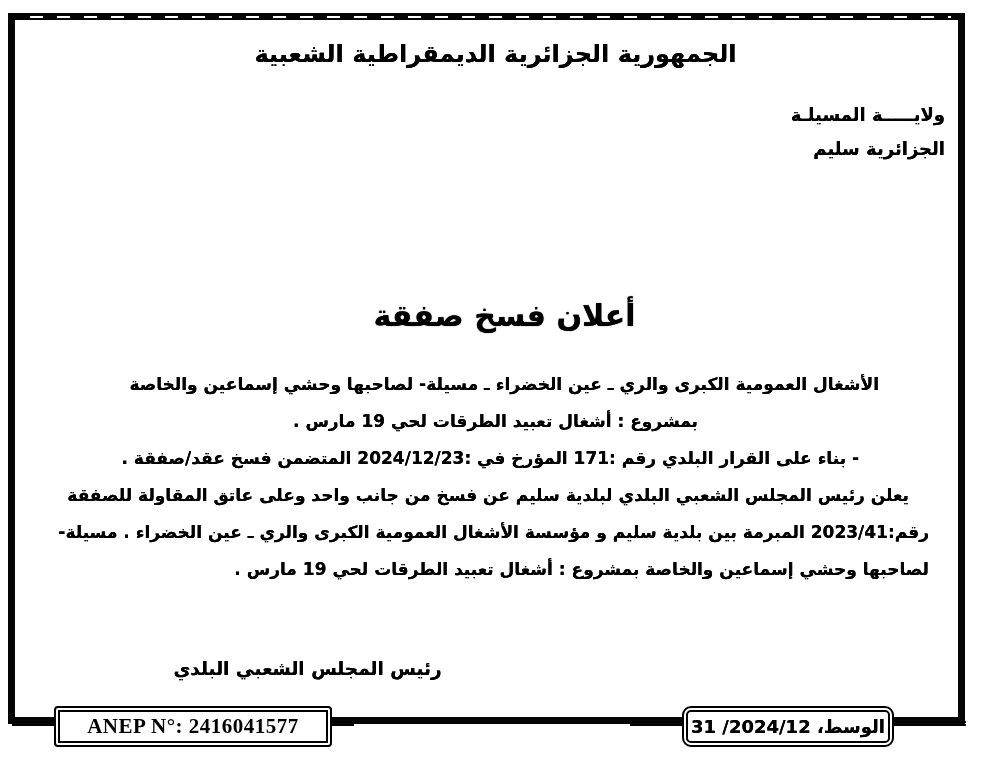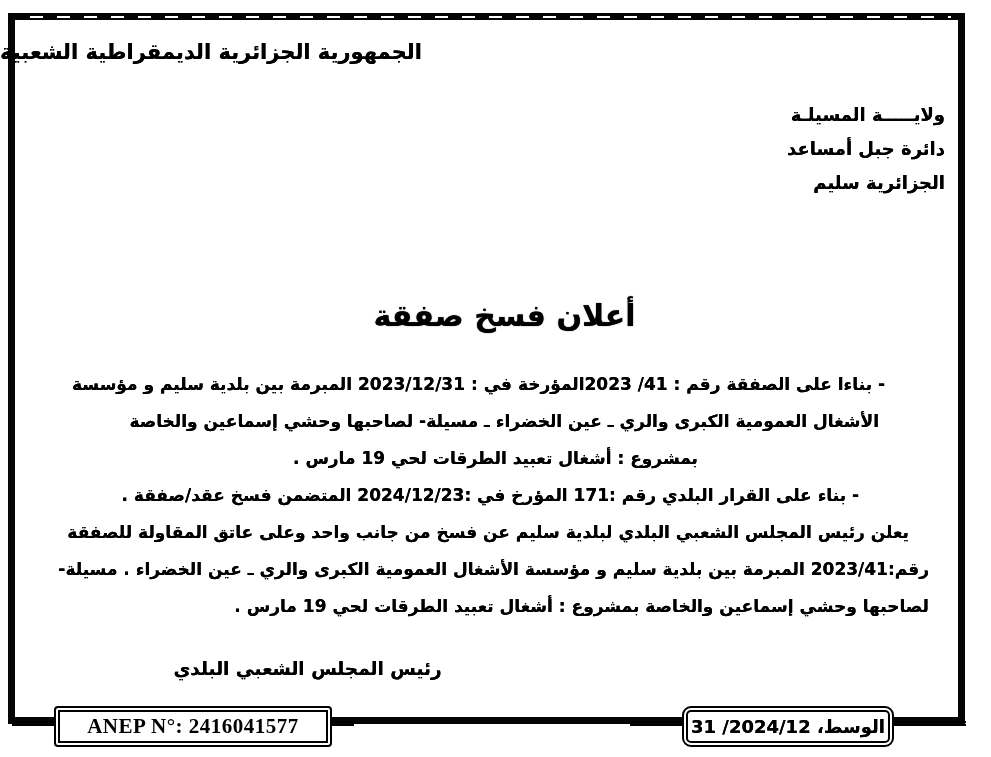--- a/index.html
+++ b/index.html
@@ -20,21 +20,21 @@
   }
   .frame-top-artifact{
     position:absolute; left:30px; top:16px; right:40px; height:2px;
     background:repeating-linear-gradient(90deg,#fff 0 13px, rgba(255,255,255,0) 13px 27px);
     z-index:3;
   }
   .ar { direction:rtl; font-weight:bold; text-shadow:0 0 0.6px #000; }
 
   .header {
     position:absolute; top:40px; left:0; right:0;
-    text-align:left; font-size:21px; letter-spacing:0.5px;
+    text-align:center; font-size:24px; letter-spacing:0.5px;
   }
   .letterhead {
     position:absolute; top:98px; right:46px;
     text-align:right; font-size:18px; line-height:34px;
   }
   .tax-line { margin-top:2px; font-size:17px; white-space:nowrap; }
   .tax-number {
     font-size:26px; letter-spacing:1.5px; direction:ltr; unicode-bidi:embed;
     vertical-align:-2px;
   }
@@ -84,28 +84,26 @@
 </head>
 <body>
 
 <div class="frame"></div>
 <div class="frame-top-artifact"></div>
 
 <div class="header ar">الجمهورية الجزائرية الديمقراطية الشعبية</div>
 
 <div class="letterhead ar">
   <div>ولايـــــة المسيلـة</div>
-  <div>دائرة جبل أمساعد</div>
   <div>الجزائرية سليم</div>
 </div>
 
 <div class="title ar">أعلان فسخ صفقة</div>
 
 <div class="body-block ar">
-  <div class="line ind-a">- بناءا على الصفقة رقم : 41/ 2023المؤرخة في : 2023/12/31 المبرمة بين بلدية سليم و مؤسسة</div>
   <div class="line ind-b">الأشغال العمومية الكبرى والري ـ عين الخضراء ـ مسيلة- لصاحبها وحشي إسماعين والخاصة</div>
   <div class="line cent">بمشروع : أشغال تعبيد الطرقات لحي 19 مارس .</div>
   <div class="line ind-c">- بناء على القرار البلدي رقم :171 المؤرخ في :2024/12/23  المتضمن فسخ عقد/صفقة .</div>
   <div class="line ind-d">يعلن رئيس المجلس الشعبي البلدي لبلدية سليم عن فسخ من جانب واحد وعلى عاتق المقاولة للصفقة</div>
   <div class="line ind-e">رقم:2023/41 المبرمة بين بلدية سليم و مؤسسة الأشغال العمومية الكبرى والري ـ عين الخضراء . مسيلة-</div>
   <div class="line ind-e">لصاحبها وحشي إسماعين والخاصة بمشروع : أشغال تعبيد الطرقات لحي 19 مارس .</div>
 </div>
 
 <div class="signature ar">رئيس المجلس الشعبي البلدي</div>
 

